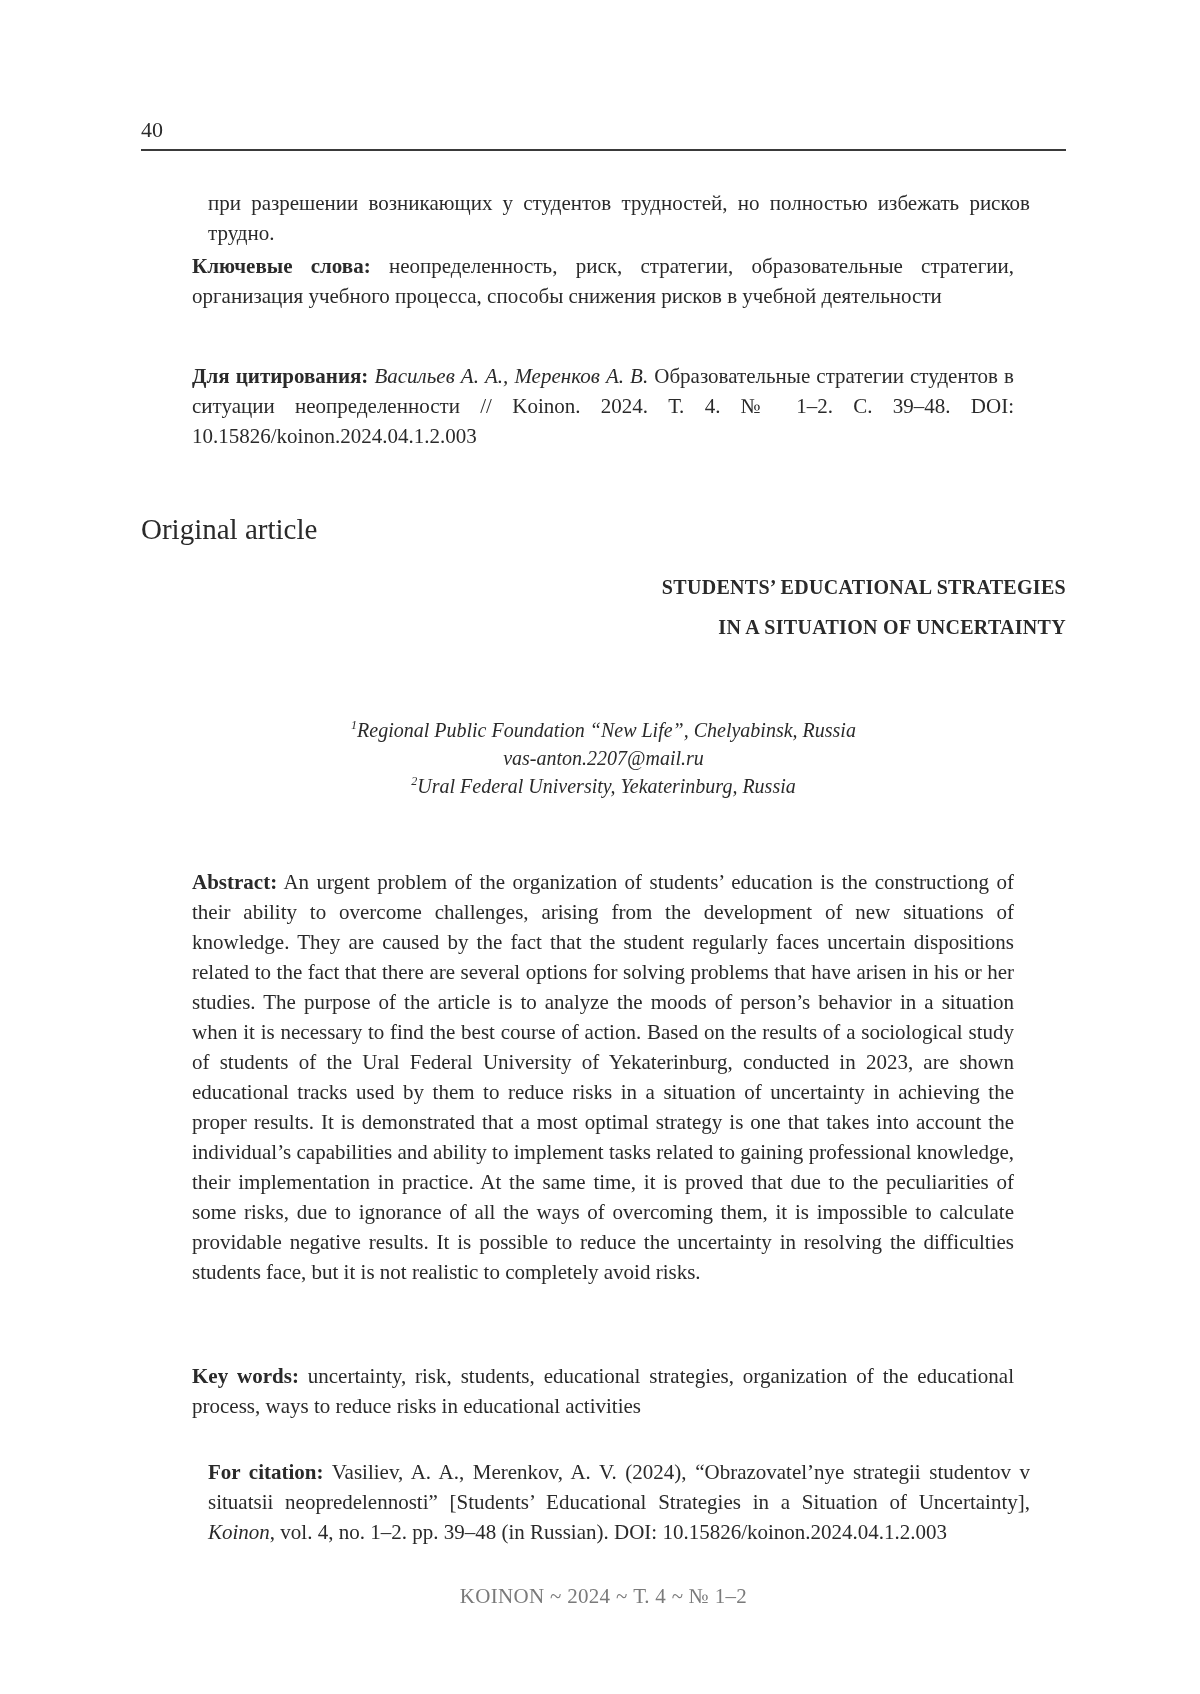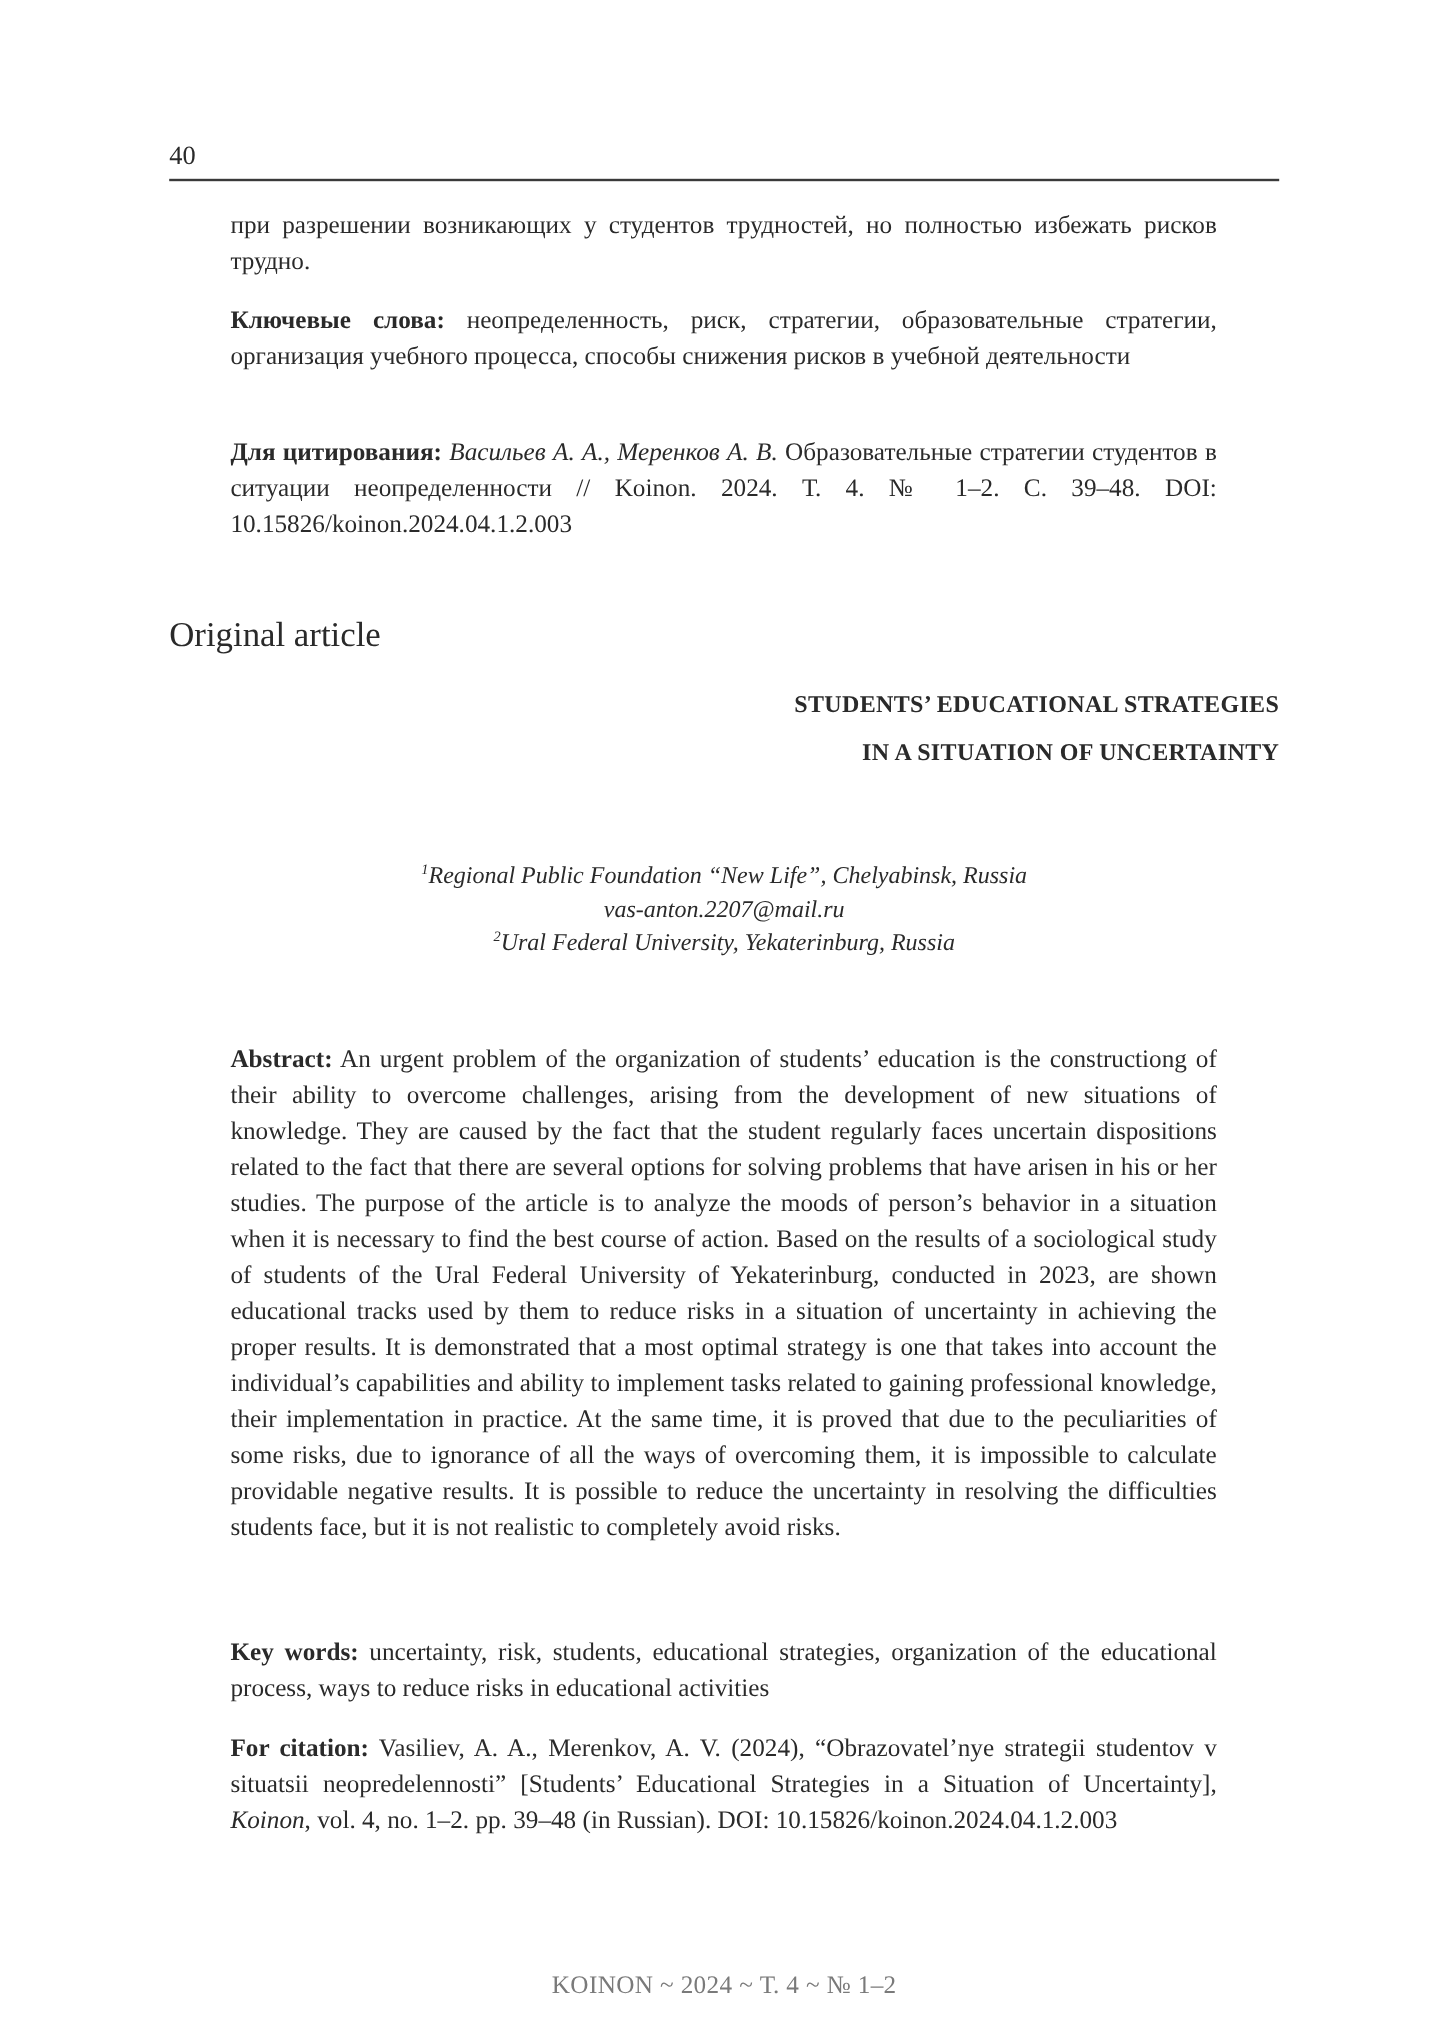--- a/index.html
+++ b/index.html
@@ -46,35 +46,35 @@
     position: absolute; left: 141px; width: 925px; top: 716px; text-align: center;
     font-size: 20px; font-style: italic; line-height: 28px; color: #2a2a2a;
   }
   .affil sup { font-size: 12px; line-height: 0; }
 
   #b-abstract { top: 867px; line-height: 30px; }
   #b-kw-en { top: 1361px; }
   #b-cite-en { top: 1441px; }
 
   .foot {
-    position: absolute; left: 141px; width: 925px; top: 1642px; text-align: center;
+    position: absolute; left: 141px; width: 925px; top: 1584px; text-align: center;
     font-size: 21px; color: #7a7a7a; letter-spacing: 0.3px;
   }
   .line { display: block; }
 </style>
 </head>
 <body>
 
 <div class="page">
 
   <div class="run-head">
     <span class="page-num">40</span>
   </div>
 
-  <p class="block" id="b-intro" style="margin:0">
+  <p class="block" id="b-intro" style="margin:16px">
     <span>при разрешении возникающих у студентов трудностей, но полностью избежать рисков трудно.</span>
   </p>
 
   <p class="block" id="b-kw-ru" style="margin:0">
     <b>Ключевые слова:</b><span> неопределенность, риск, стратегии, образовательные стратегии, организация учебного процесса, способы снижения рисков в учебной деятельности</span>
   </p>
 
   <p class="block" id="b-cite-ru" style="margin:0">
     <b>Для цитирования:</b><i> Васильев А. А., Меренков А. В.</i><span> Образовательные стратегии студентов в ситуации неопределенности // Koinon. 2024. Т. 4. № 1–2. С. 39–48. DOI: 10.15826/koinon.2024.04.1.2.003</span>
   </p>
@@ -94,18 +94,18 @@
   </div>
 
   <p class="block" id="b-abstract" style="margin:0">
     <b>Abstract:</b><span> An urgent problem of the organization of students’ education is the constructiong of their ability to overcome challenges, arising from the development of new situations of knowledge. They are caused by the fact that the student regularly faces uncertain dispositions related to the fact that there are several options for solving problems that have arisen in his or her studies. The purpose of the article is to analyze the moods of person’s behavior in a situation when it is necessary to find the best course of action. Based on the results of a sociological study of students of the Ural Federal University of Yekaterinburg, conducted in 2023, are shown educational tracks used by them to reduce risks in a situation of uncertainty in achieving the proper results. It is demonstrated that a most optimal strategy is one that takes into account the individual’s capabilities and ability to implement tasks related to gaining professional knowledge, their implementation in practice. At the same time, it is proved that due to the peculiarities of some risks, due to ignorance of all the ways of overcoming them, it is impossible to calculate providable negative results. It is possible to reduce the uncertainty in resolving the difficulties students face, but it is not realistic to completely avoid risks.</span>
   </p>
 
   <p class="block" id="b-kw-en" style="margin:0">
     <b>Key words:</b><span> uncertainty, risk, students, educational strategies, organization of the educational process, ways to reduce risks in educational activities</span>
   </p>
 
-  <p class="block" id="b-cite-en" style="margin:0">
+  <p class="block" id="b-cite-en" style="margin:16px">
     <b>For citation:</b><span> Vasiliev, A. A., Merenkov, A. V. (2024), “Obrazovatel’nye strategii studentov v situatsii neopredelennosti” [Students’ Educational Strategies in a Situation of Uncertainty], </span><i>Koinon</i><span>, vol. 4, no. 1–2. pp. 39–48 (in Russian). DOI: 10.15826/koinon.2024.04.1.2.003</span>
   </p>
 
   <div class="foot">KOINON ~ 2024 ~ Т. 4 ~ № 1–2</div>
 </div>
 
 </body></html>

